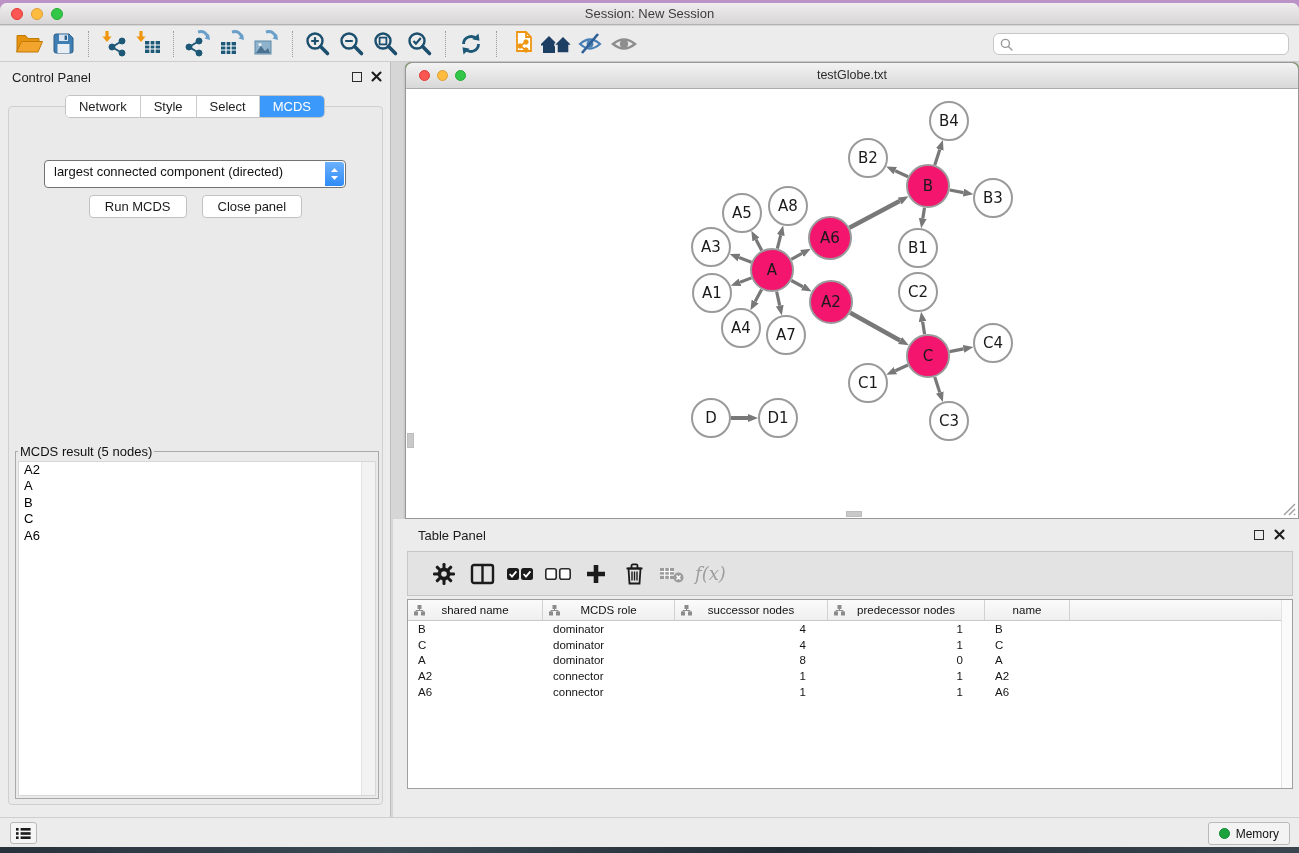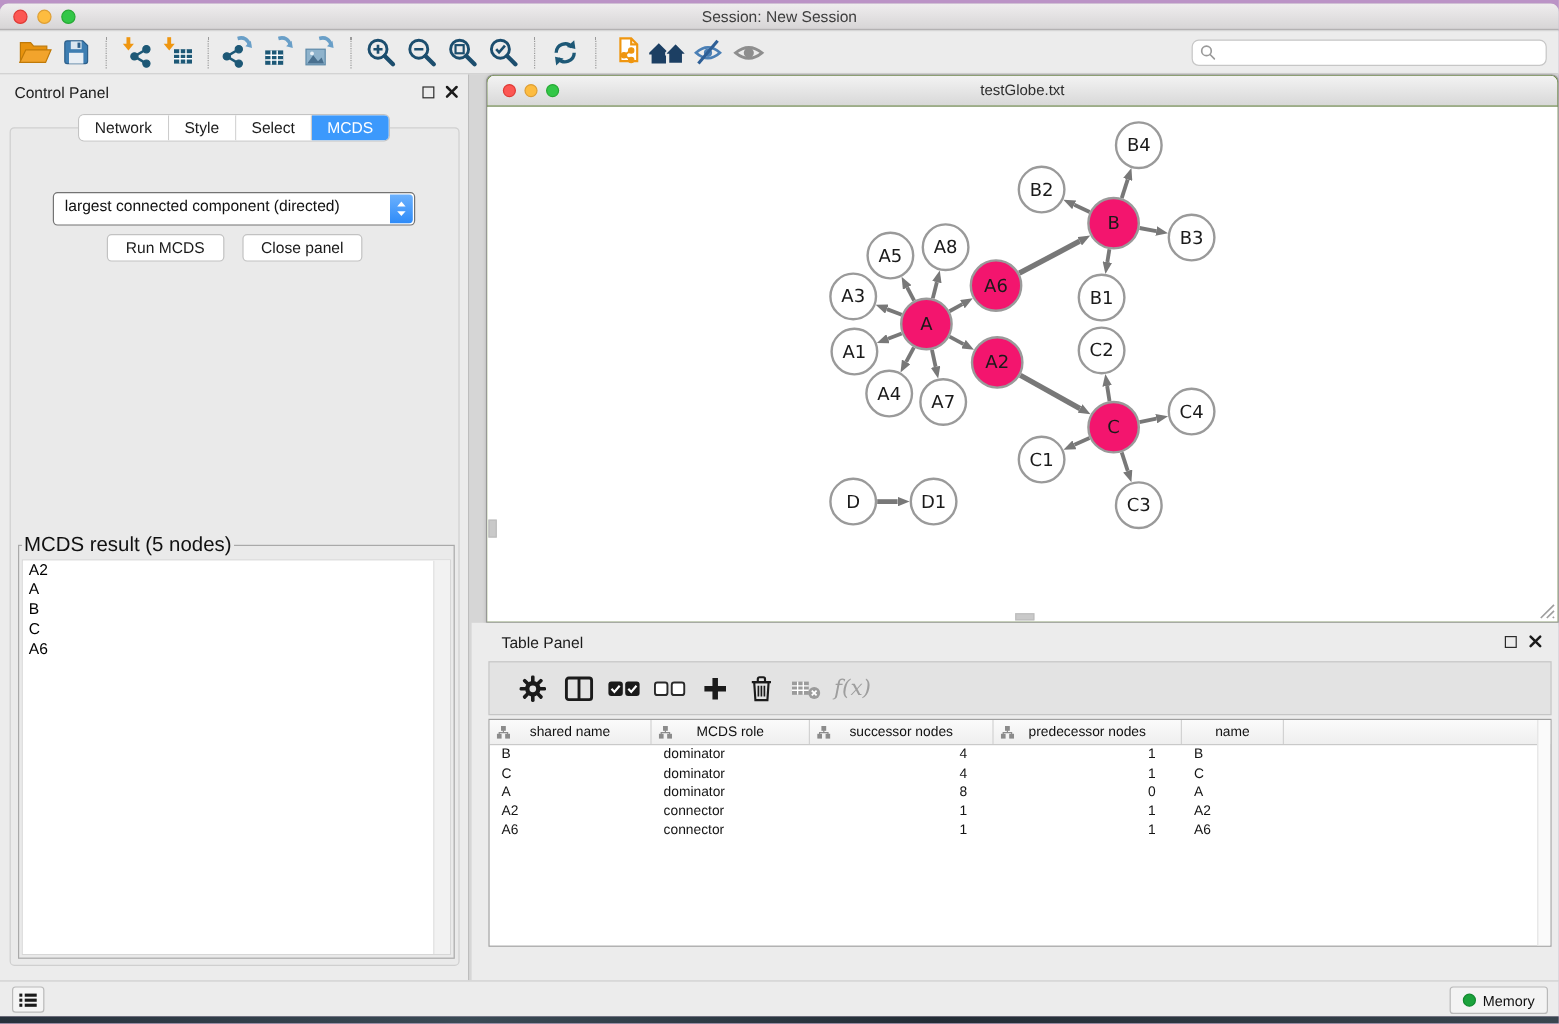--- a/index.html
+++ b/index.html
@@ -51,21 +51,21 @@
     border:1px solid #737373; border-radius:4px; font-size:13px; color:#111; line-height:22px;
     padding-left:9px; cursor:default; }
   .select-box .stepper { position:absolute; right:1px; top:1px; bottom:1px; width:19px;
     background:linear-gradient(#6cb1fd,#2e8bf8); border-radius:0 3px 3px 0;
     display:flex; align-items:center; justify-content:center; }
   .btn-row { position:absolute; left:0; right:0; top:88px; display:flex; justify-content:center; gap:15px; }
   .btn { background:#fff; border:1px solid #c2c2c2; border-radius:4px; padding:3px 15px;
     font-size:13px; color:#1a1a1a; cursor:default; white-space:nowrap; }
   fieldset.result-box { position:absolute; left:6px; right:3px; top:337px; bottom:5px;
     border:1px solid #a9a9a9; background:#eaeaea; }
-  fieldset.result-box legend { font-size:17px; color:#111; margin-left:2px; padding:0 2px; }
+  fieldset.result-box legend { font-size:13px; color:#111; margin-left:2px; padding:0 2px; }
   .result-list { position:absolute; left:2px; right:2px; top:2px; bottom:2px; background:#fff;
     border:1px solid #d7d7d7; overflow:hidden; }
   .result-scroll { position:absolute; right:0; top:0; bottom:0; width:14px; background:#f2f2f2; border-left:1px solid #e2e2e2; }
   .result-item { font-size:13px; color:#000; line-height:16.4px; padding-left:5px; }
 
   
   .network-window { position:absolute; left:405px; top:59px; width:894px; height:457px;
     border:1px solid #979797; border-radius:6px 6px 0 0; background:#4d7c0f;
     box-shadow:0 1px 3px rgba(0,0,0,.18); }
   .net-titlebar { position:absolute; left:0; top:0; right:0; height:26px;

